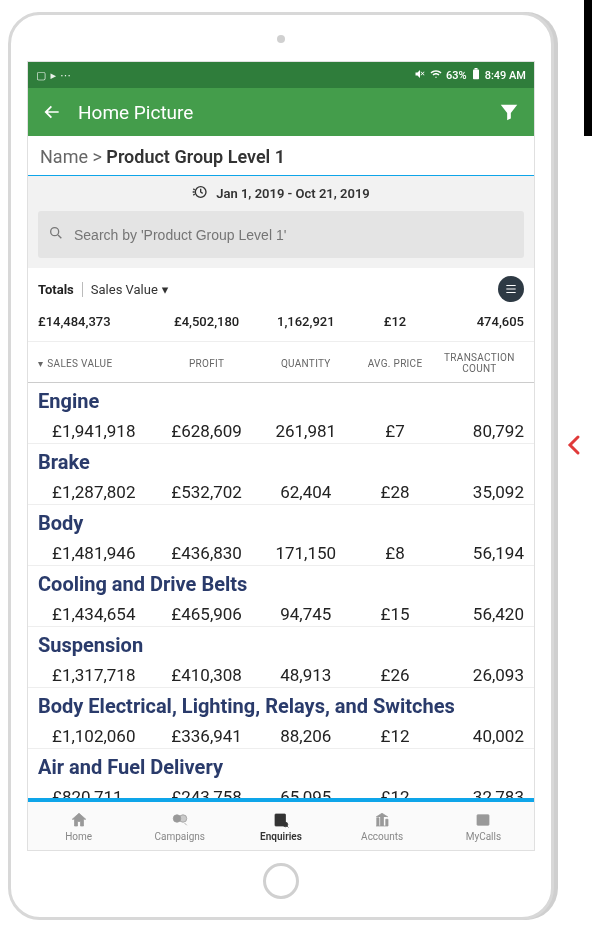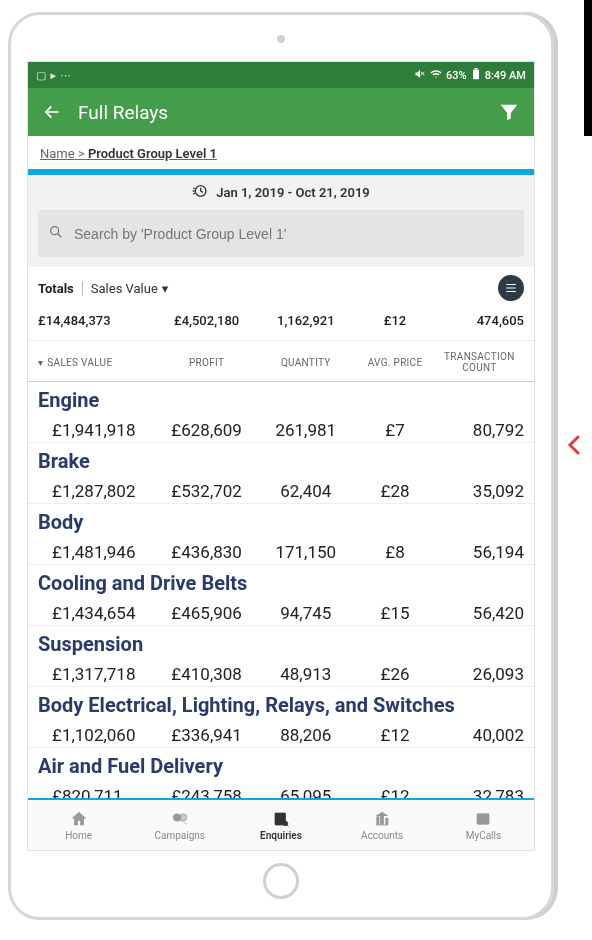--- a/index.html
+++ b/index.html
@@ -32,21 +32,21 @@
   }
   
   .status-bar { height:26px; background:#2f7d3b; color:#fff; display:flex; align-items:center; justify-content:space-between; padding:0 8px; font-size:11px; }
   .status-left { display:flex; gap:4px; opacity:.9; }
   .status-right { display:flex; align-items:center; gap:4px; font-weight:500; }
   
   .app-bar { height:48px; background:#449d4b; color:#fff; display:flex; align-items:center; padding:0 14px; gap:16px; }
   .app-bar .title { font-size:19px; font-weight:400; flex:1; }
   .icon { display:inline-flex; }
   
-  .breadcrumb { padding:10px 12px 8px; font-size:13px; color:#666; border-bottom:6px solid #0ea5e9;text-decoration:underline; }
+  .breadcrumb { padding:10px 12px 8px; font-size:18px; color:#666; border-bottom:1px solid #0ea5e9; }
   .breadcrumb b { color:#333; font-weight:600; }
   
   .date-row { background:#f2f2f2; padding:8px 0; text-align:center; font-size:13px; font-weight:600; color:#333; display:flex; align-items:center; justify-content:center; gap:8px; }
   
   .search-wrap { background:#f2f2f2; padding:0 10px 10px; }
   .search { background:#e4e4e4; border-radius:3px; height:47px; display:flex; align-items:center; gap:10px; padding:0 10px; color:#888; font-size:14px; }
   .search input { border:none; background:transparent; flex:1; font-size:14px; color:#333; outline:none; }
   
   .totals-bar { display:flex; align-items:center; padding:8px 10px 4px; gap:8px; }
   .totals-bar .lbl { font-weight:700; font-size:13px; color:#222; border-right:1px solid #bbb; padding-right:8px; }
@@ -59,21 +59,21 @@
   
   .col-head { display:grid; grid-template-columns: 1.2fr 1fr 1fr .8fr .9fr; padding:10px 10px 8px; font-size:10px; letter-spacing:.3px; color:#666; border-top:1px solid #eee; border-bottom:1px solid #ccc; text-align:center; align-items:center; }
   .col-head span:first-child { text-align:left; display:flex; align-items:center; gap:4px; }
   
   .rows { flex:1; overflow:hidden; }
   .group-title { padding:6px 10px 2px; font-weight:700; font-size:20px; color:#2a3b6b; }
   .group-vals { display:grid; grid-template-columns: 1.2fr 1fr 1fr .8fr .9fr; padding:6px 10px 2px; font-size:17px; color:#222; border-bottom:1px solid #eee; text-align:center; }
   .group-vals span:first-child { text-align:left; padding-left:14px; }
   .group-vals span:last-child { text-align:right; }
   
-  .bottom-nav { height:52px; border-top:2px solid #0ea5e9; display:grid; grid-template-columns:repeat(5,1fr); background:#fafafa; }
+  .bottom-nav { height:52px; border-top:4px solid #0ea5e9; display:grid; grid-template-columns:repeat(5,1fr); background:#fafafa; }
   .nav-item { display:flex; flex-direction:column; align-items:center; justify-content:center; gap:2px; font-size:10px; color:#888; }
   .nav-item.active { color:#333; font-weight:600; }
   .nav-item svg { width:18px; height:18px; }
   
   .ext-chevron { position:absolute; right:6px; top:428px; color:#e03a3a; }
   
   .strip { position:absolute; right:0; top:0; width:8px; height:136px; background:#000; }
 </style>
 </head>
 <body>
@@ -112,21 +112,21 @@
         <span>8:49 AM</span>
       </div>
     </div>
 
     <div class="app-bar">
       <span class="icon">
         <svg width="20" height="20" viewBox="0 0 24 24" fill="#fff">
             <path d="M20 11H7l5-5-1.5-1.5L3 12l7.5 7.5L12 18l-5-5h13z"></path>
           </svg>
       </span>
-      <span class="title">Full Relays</span>
+      <span class="title">Home Picture</span>
       <span class="icon">
         <svg width="22" height="22" viewBox="0 0 24 24" fill="#fff">
             <path d="M3 4h18l-7 9v6l-4 2v-8L3 4z"></path>
           </svg>
       </span>
     </div>
 
     <div class="breadcrumb">
       <span>Name</span>
       <span>&gt;</span>

